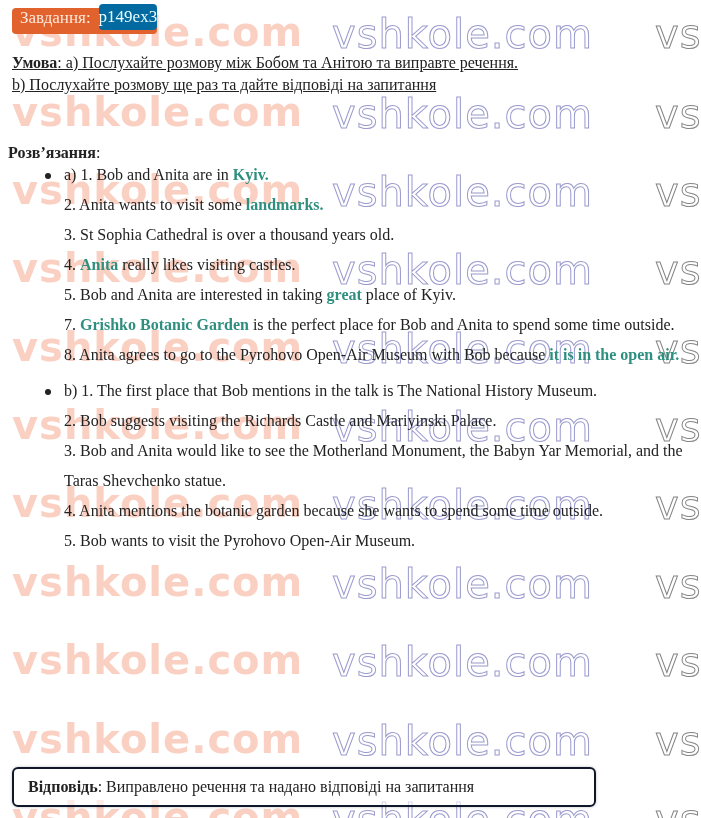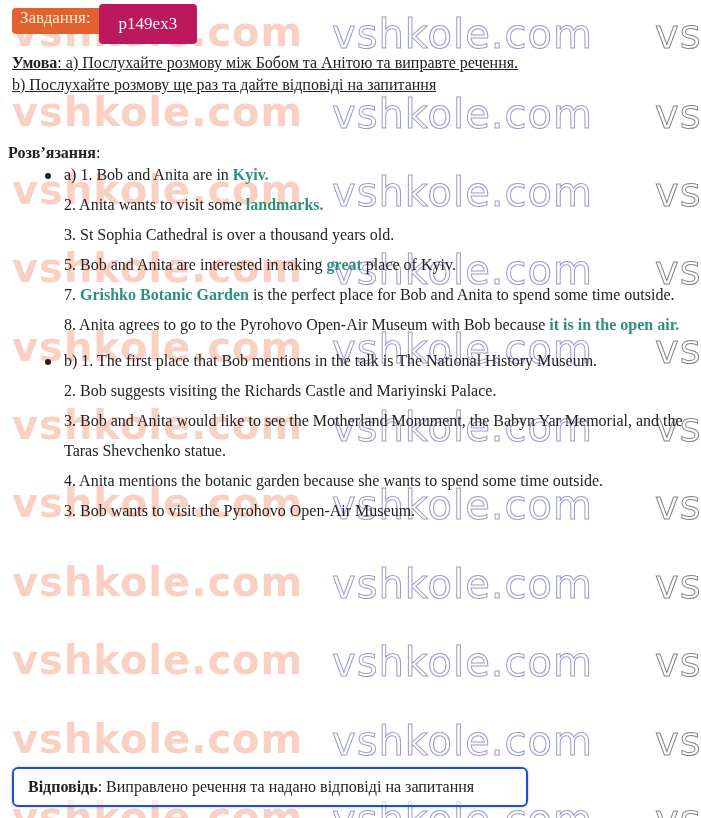--- a/index.html
+++ b/index.html
@@ -20,44 +20,44 @@
 
   .content { position: absolute; inset: 0; z-index: 1; }
 
   .task-badge {
     position: absolute; left: 12px; top: 8px; height: 26px;
     background: #e2622e; border-radius: 4px;
     display: flex; align-items: flex-start;
   }
   .task-badge .lbl { color: #fde9dc; font-size: 17px; padding: 0 8px 0 8px; }
   .task-badge .code {
-    background: #be185d; color: #eafffb; font-size: 17px;
-    height: 40px; margin-top: -4px; padding: 0 20px; border-radius: 4px;
+    background: #0369a1; color: #eafffb; font-size: 17px;
+    height: 26px; margin-top: -4px; padding: 0 0; border-radius: 4px;
     display: flex; align-items: center;
   }
 
   .cond { position: absolute; left: 12px; top: 52px; width: 680px; font-size: 16px; line-height: 22px; text-decoration: underline; }
   .cond b { font-weight: bold; }
 
   .sol-title { position: absolute; left: 8px; top: 119px; font-size: 16px; font-weight: bold; margin-top: 25px; }
   .sol-title span.colon { font-weight: normal; }
 
   ul.answers { position: absolute; left: 0; top: 160px; margin: 0; padding: 0 0 0 32px; width: 665px; list-style: none; }
   ul.answers li.block { position: relative; font-size: 16px; line-height: 30px; margin-left: 32px; }
   ul.answers li.block::before {
     content: ""; position: absolute; left: -19px; top: 13px; width: 6px; height: 6px;
     background: #222; border-radius: 50%;
   }
   ul.answers li.block + li.block { margin-top: 6px; }
   .line { display: block; }
   .hl { color: #2f8f7f; font-weight: bold; }
 
   .answer-box {
-    position: absolute; left: 12px; top: 767px; width: 516px; height: 40px;
-    border: 2px solid #1d4ed8; border-radius: 6px; box-sizing: border-box;
+    position: absolute; left: 12px; top: 767px; width: 584px; height: 40px;
+    border: 2px solid #0f172a; border-radius: 6px; box-sizing: border-box;
     box-shadow: 0 0 3px rgba(0,0,0,0.25);
     display: flex; align-items: center; padding-left: 14px; font-size: 16px;
     background: rgba(255,255,255,0.6);
   }
   .answer-box b { font-weight: bold; }
 </style>
 </head>
 <body>
 
 <div class="wm-layer">
@@ -123,30 +123,31 @@
 
   <div class="sol-title">
     <span>Розв’язання</span><span class="colon">:</span>
   </div>
 
   <ul class="answers">
     <li class="block">
       <span class="line"><span>a) 1. Bob and Anita are in </span><span class="hl">Kyiv.</span><span></span></span>
       <span class="line"><span>2. Anita wants to visit some </span><span class="hl">landmarks.</span><span></span></span>
       <span class="line"><span>3. St Sophia Cathedral is over a thousand years old.</span><span class="hl"></span><span></span></span>
+      <span class="line"><span>4. </span><span class="hl">Anita</span><span> really likes visiting castles.</span></span>
       <span class="line"><span>5. Bob and Anita are interested in taking </span><span class="hl">great</span><span> place of Kyiv.</span></span>
       <span class="line"><span>7. </span><span class="hl">Grishko Botanic Garden</span><span> is the perfect place for Bob and Anita to spend some time outside.</span></span>
       <span class="line"><span>8. Anita agrees to go to the Pyrohovo Open-Air Museum with Bob because </span><span class="hl">it is in the open air.</span><span></span></span>
     </li>
     <li class="block">
       <span class="line">b) 1. The first place that Bob mentions in the talk is The National History Museum.</span>
       <span class="line">2. Bob suggests visiting the Richards Castle and Mariyinski Palace.</span>
       <span class="line">3. Bob and Anita would like to see the Motherland Monument, the Babyn Yar Memorial, and the Taras Shevchenko statue.</span>
       <span class="line">4. Anita mentions the botanic garden because she wants to spend some time outside.</span>
-      <span class="line">3. Bob wants to visit the Pyrohovo Open-Air Museum.</span>
+      <span class="line">5. Bob wants to visit the Pyrohovo Open-Air Museum.</span>
     </li>
   </ul>
 
   <div class="answer-box">
     <b>Відповідь</b>
       <span>: Виправлено речення та надано відповіді на запитання</span>
   </div>
 
 </div>
 

